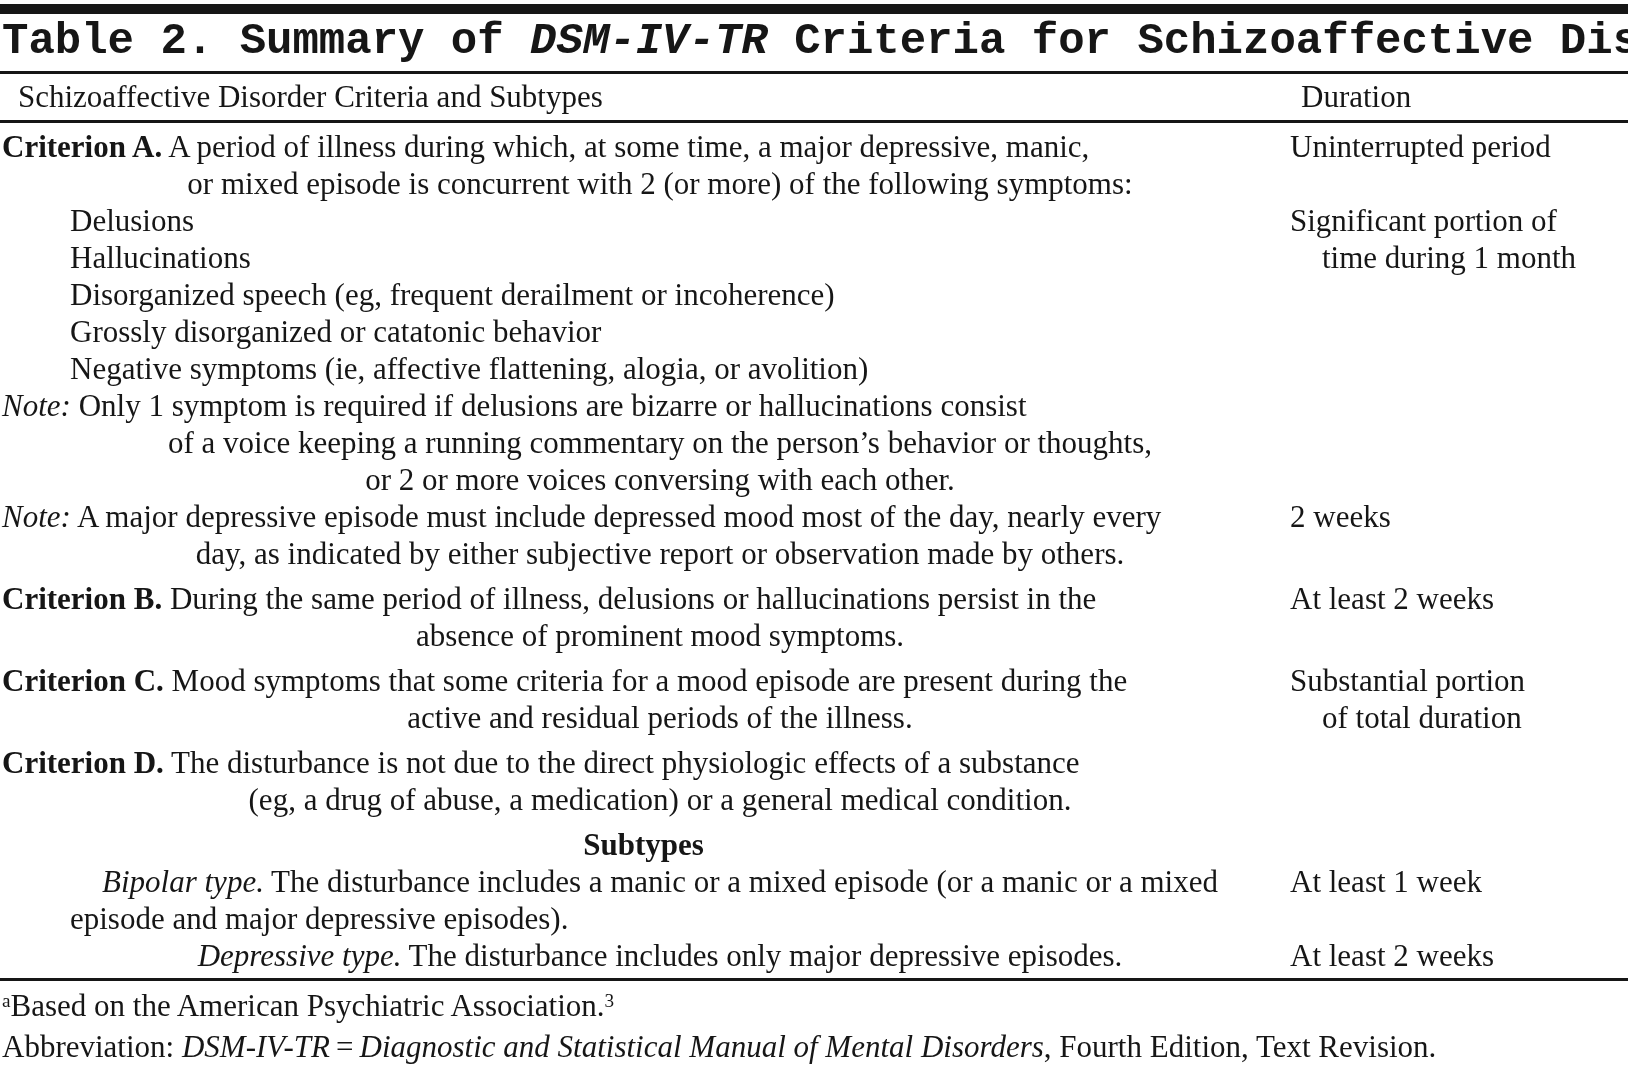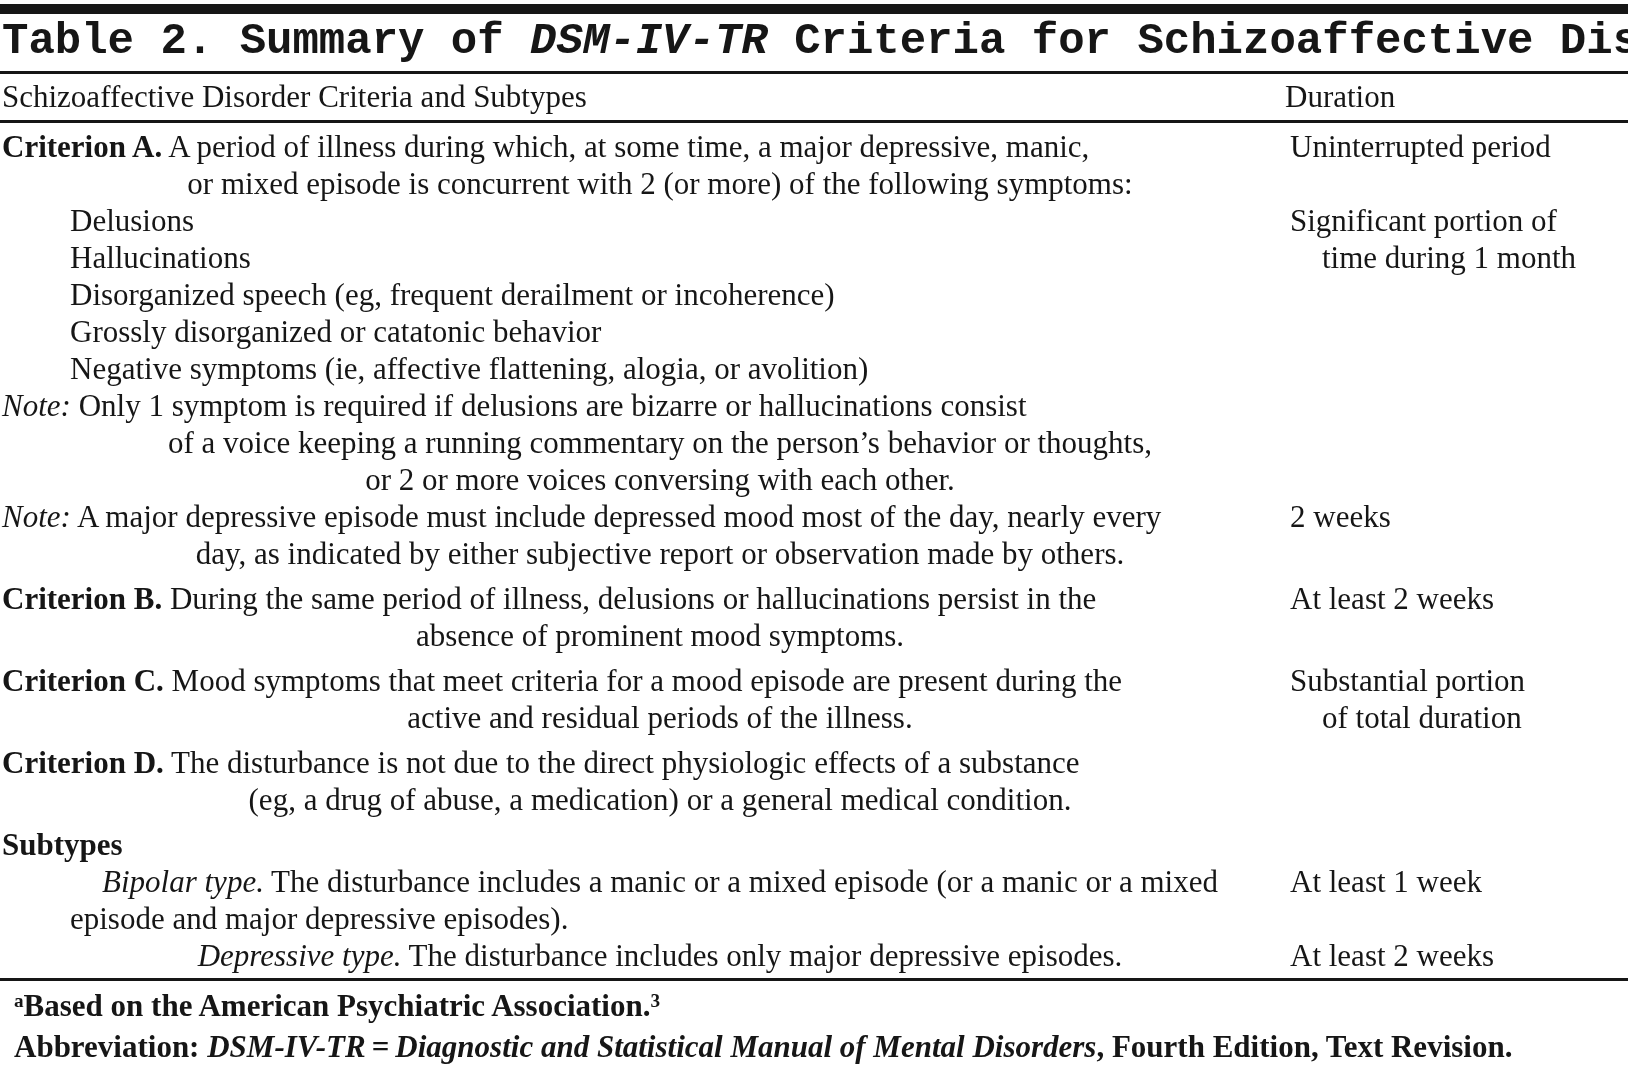--- a/index.html
+++ b/index.html
@@ -14,39 +14,39 @@
   .topbar { height: 10px; background: #161616; }
   .rule { height: 0; border-top: 3px solid #161616; }
   .title {
     font-size: 44px; font-weight: bold;
     line-height: 38px; padding: 8px 16px 6px 2px;
     white-space: nowrap;
     font-family: Liberation Mono, monospace;
   }
   .bi { font-style: italic; font-weight: bold; }
   .it { font-style: italic; }
-  .bold { font-weight: bold; }
+  .bold { font-weight: bold; text-align: center; }
   sup { font-size: 62%; vertical-align: baseline; position: relative; top: -0.45em; }
-  .headrow { display: flex; padding: 5px 0; }
+  .headrow { display: flex; padding: 5px 16px; }
   .headrow .hcol1 { width: 1285px; flex: none; font-size: 31px; line-height: 36px; padding-left: 2px; white-space: nowrap; }
   .headrow .hcol2 { flex: 1; font-size: 31px; line-height: 36px; text-align: left; }
   .tbody { padding: 5px 0 4px 0; font-size: 31px; line-height: 37px; }
   .row { display: flex; }
   .gap { margin-top: 8px; }
   .gap-sm { }
   .cell { width: 1285px; flex: none; }
   .line { white-space: nowrap; }
   .i0 { padding-left: 2px; }
   .i1 { padding-left: 35px; text-align: center; }
   .i2 { padding-left: 70px; }
   .dur { flex: 1; padding-left: 5px; }
   .dline { white-space: nowrap; }
   .dline.ind { padding-left: 32px; }
   .footnotes { padding: 6px 0 5px 0; font-size: 31px; line-height: 37px; }
-  .fline { white-space: nowrap; padding-left: 14px; font-weight: bold; }
+  .fline { white-space: nowrap; padding-left: 2px; }
   .eq { margin: 0 6px; }
 </style>
 </head>
 <body>
 
 <div class="doc">
 
   <div class="topbar"></div>
 
   <div class="title">
@@ -112,21 +112,21 @@
         <div class="line i0"><span class="bold">Criterion B.</span><span> During the same period of illness, delusions or hallucinations persist in the</span></div>
         <div class="line i1"><span>absence of prominent mood symptoms.</span></div>
       </div>
       <div class="dur">
         <div class="dline">At least 2 weeks</div>
       </div>
     </div>
 
     <div class="row gap">
       <div class="cell">
-        <div class="line i0"><span class="bold">Criterion C.</span><span> Mood symptoms that meet criteria for a mood episode are present during the</span></div>
+        <div class="line i0"><span class="bold">Criterion C.</span><span> Mood symptoms that some criteria for a mood episode are present during the</span></div>
         <div class="line i1"><span>active and residual periods of the illness.</span></div>
       </div>
       <div class="dur">
         <div class="dline">Substantial portion</div>
         <div class="dline ind">of total duration</div>
       </div>
     </div>
 
     <div class="row gap">
       <div class="cell">

